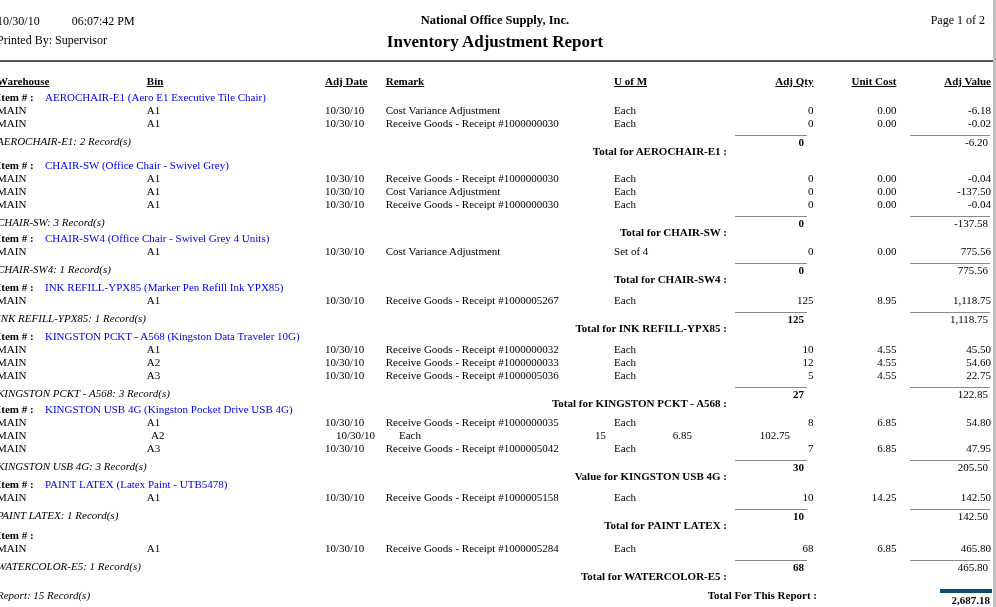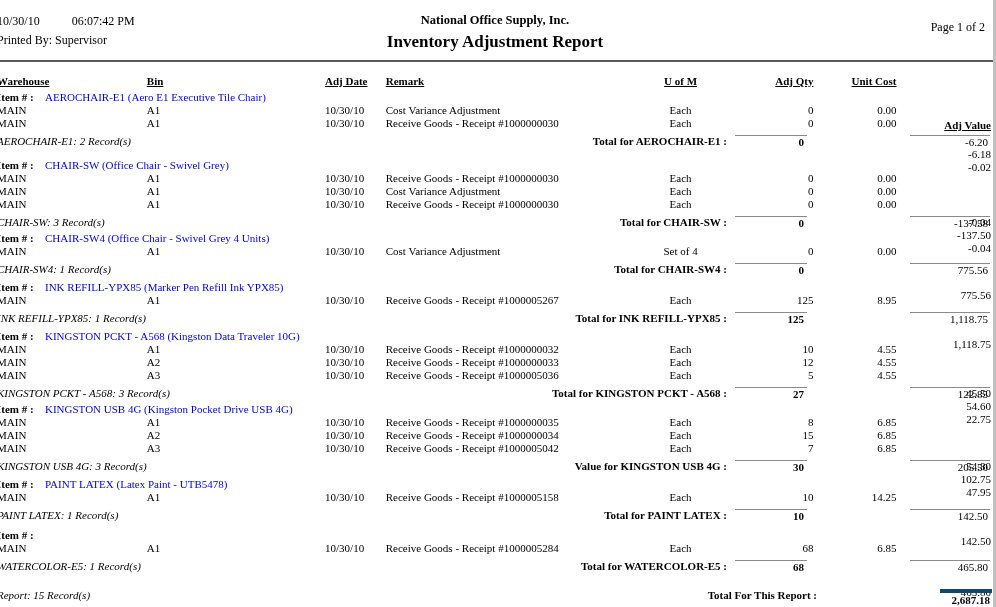--- a/index.html
+++ b/index.html
@@ -8,51 +8,51 @@
   .window-edge{position:absolute;right:0;top:0;width:3px;height:607px;background:var(--edge,#c0c0c0);}
   .content{position:relative;margin-left:-3px;width:996px;}
 
   
   .report-header{position:relative;height:60px;border-bottom:2px solid var(--rule,#5a5a5a);}
   .h-datetime{position:absolute;left:0;top:14px;font-size:12px;white-space:nowrap;}
   .h-time{margin-left:32px;}
   .h-printedby{position:absolute;left:0;top:33px;font-size:12px;}
   .h-company{position:absolute;left:0;right:0;top:13px;text-align:center;font-size:12.5px;font-weight:bold;}
   .h-title{position:absolute;left:0;right:0;top:32px;text-align:center;font-size:17px;font-weight:bold;}
-  .h-page{position:absolute;right:8px;top:20px;font-size:12px;}
+  .h-page{position:absolute;right:8px;top:13px;font-size:12px;}
 
   
   .row{display:flex;height:13px;line-height:13px;font-size:11px;white-space:nowrap;}
   .c-wh{width:115px;}
   .c-bin{width:185px;margin-left:39px;}
   .c-date{width:63px;}
   .c-remark{width:237px;}
-  .c-uom{width:138px;text-align:center;}
+  .c-uom{width:138px;}
   .c-qty{width:72px;text-align:right;padding-right:3px;box-sizing:border-box;}
   .c-cost{width:86px;text-align:right;padding-right:3px;box-sizing:border-box;}
-  .c-value{width:97px;text-align:right;padding-right:2px;box-sizing:border-box;margin-top:44px;}
+  .c-value{width:97px;text-align:right;padding-right:2px;box-sizing:border-box;}
 
   .col-headers{margin-top:13px;font-weight:bold;}
   .col-headers span{text-decoration:underline;}
 
   .groups{margin-top:3px;}
   .group:nth-child(1){margin-bottom:11px;}
   .group:nth-child(2){margin-bottom:3px;}
   .group:nth-child(3){margin-bottom:5px;}
   .group:nth-child(4){margin-bottom:5px;}
   .group:nth-child(5){margin-bottom:3px;}
   .group:nth-child(6){margin-bottom:5px;}
   .group:nth-child(7){margin-bottom:7px;}
 
   .item-row .i-label{width:48px;font-weight:bold;}
   .item-row .i-link{color:var(--link,#0000EE);}
 
   .total-row{margin-top:5px;}
   .t-note{width:300px;font-style:italic;}
-  .t-label{width:438px;text-align:right;padding-right:8px;font-weight:bold;box-sizing:border-box;}
+  .t-label{width:438px;text-align:right;padding-right:8px;font-weight:bold;box-sizing:border-box;margin-top:10px;}
   .t-qty{width:72px;text-align:right;padding-right:3px;font-weight:bold;
          border-top:1px solid var(--trule,#8a8a8a);box-sizing:border-box;}
   .t-cost{width:103px;}
   .t-value{width:80px;text-align:right;padding-right:2px;font-weight:normal;
            border-top:1px solid var(--trule,#8a8a8a);box-sizing:border-box;}
 
   
   .report-footer{display:flex;margin-top:16px;font-size:11px;line-height:13px;white-space:nowrap;}
   .f-note{width:300px;font-style:italic;}
   .f-label{width:520px;text-align:right;font-weight:bold;}
@@ -286,21 +286,20 @@
     <span class="c-uom">Each</span>
     <span class="c-qty">8</span>
     <span class="c-cost">6.85</span>
     <span class="c-value">54.80</span>
   </div>
 
   <div class="row data-row">
     <span class="c-wh">MAIN</span>
     <span class="c-bin">A2</span>
     <span class="c-date">10/30/10</span>
-    <span class="c-remark">Receive Goods - Receipt #1000000034</span>
     <span class="c-uom">Each</span>
     <span class="c-qty">15</span>
     <span class="c-cost">6.85</span>
     <span class="c-value">102.75</span>
   </div>
 
   <div class="row data-row">
     <span class="c-wh">MAIN</span>
     <span class="c-bin">A3</span>
     <span class="c-date">10/30/10</span>

